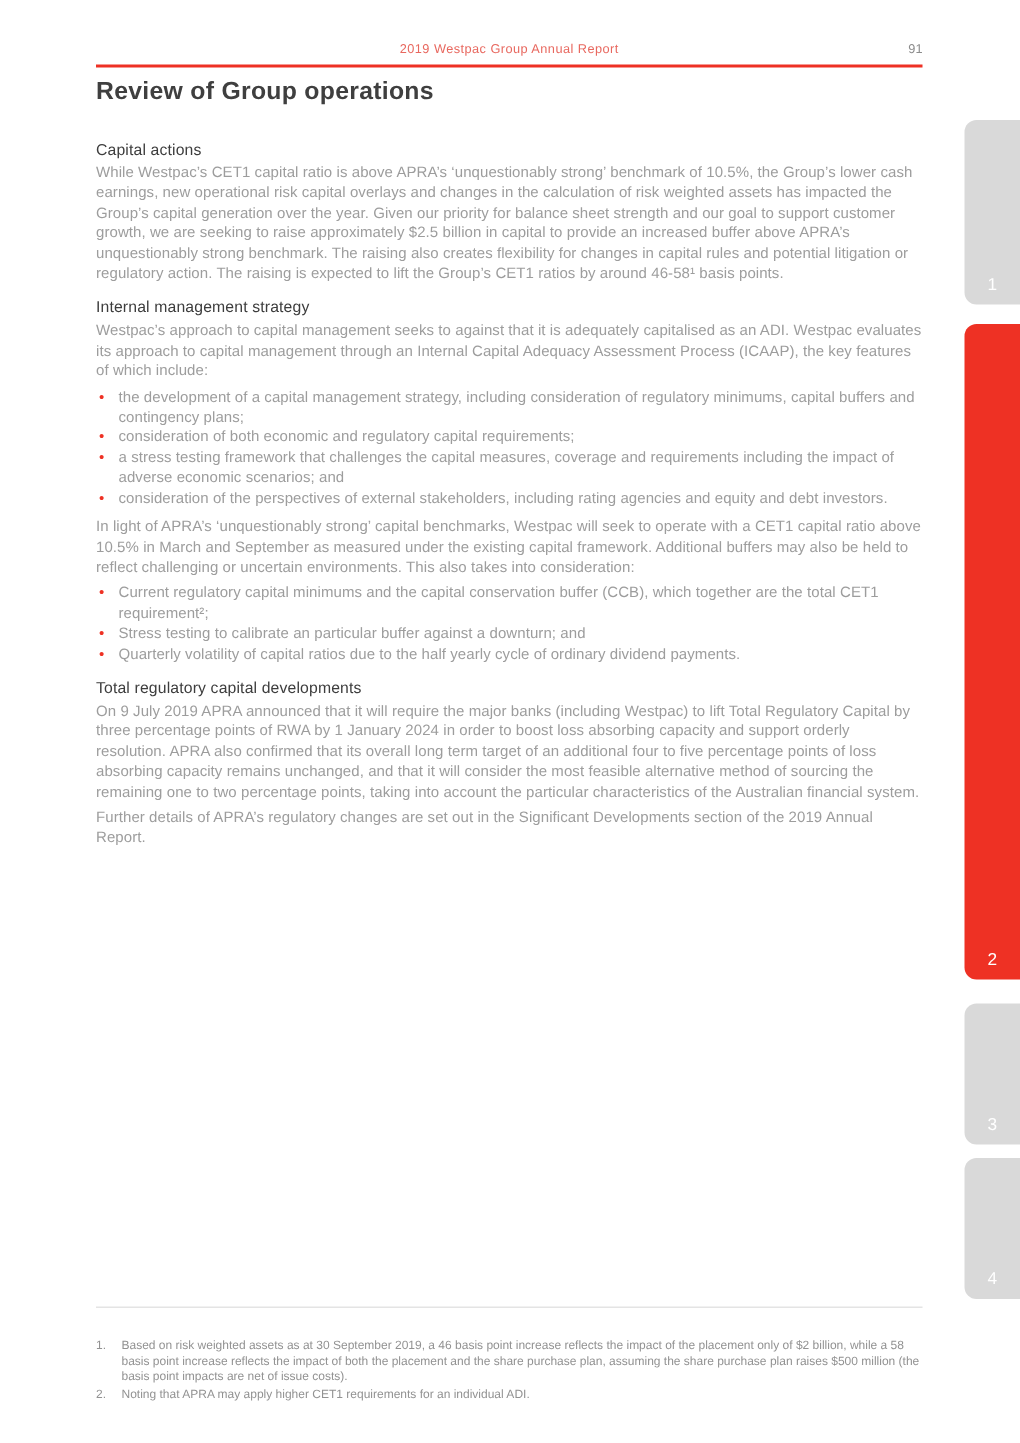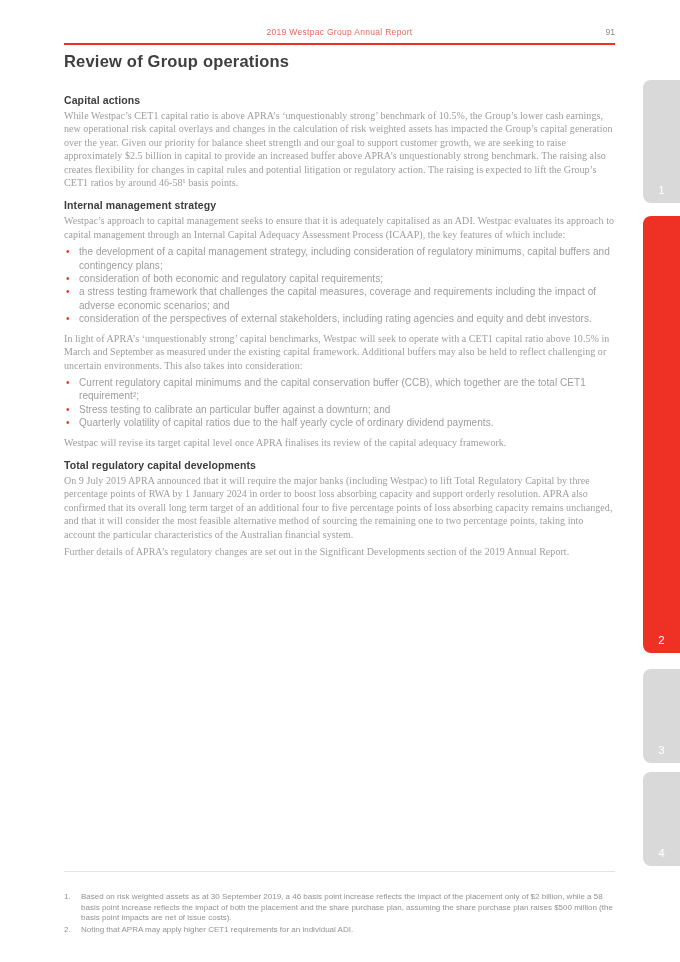--- a/index.html
+++ b/index.html
@@ -16,27 +16,27 @@
   .page-number{position:absolute;right:0;top:0;font-size:8.5px;color:#8c8c8c;text-align:center;}
   .header-rule{position:absolute;top:43px;left:64px;width:551px;height:2px;background:#ee3124;}
   
   .page-title{
     position:absolute;top:52px;left:64px;margin:0;
     font-size:16.5px;font-weight:700;letter-spacing:0.2px;color:#3f3f3f;
   }
   
   .content{position:absolute;top:94px;left:64px;width:551px;}
   .content h2{
-    margin:10px 0 3px 0;font-size:10.5px;font-weight:700;
+    margin:10px 0 3px 0;font-size:10.5px;font-weight:400;
     letter-spacing:0.1px;color:#3d3d3d;
   }
   .content h2.first{margin-top:0;}
   .content p{
     margin:0 0 4px 0;font-size:10px;line-height:13.4px;
-    letter-spacing:0.05px;color:#9d9d9d;font-family:Liberation Serif, serif;
+    letter-spacing:0.05px;color:#9d9d9d;
   }
   .content ul{margin:2px 0 6px 0;padding:0;list-style:none;}
   .content li{
     position:relative;padding-left:15px;font-size:10px;line-height:13.4px;
     letter-spacing:0.05px;color:#9d9d9d;
   }
   .bullet{position:absolute;left:2px;top:0;color:#ee3124;font-size:10px;}
   
   .footnotes{position:absolute;top:871px;left:64px;width:551px;}
   .footnote-rule{height:1px;background:#e4e4e4;margin-bottom:20px;}
@@ -70,34 +70,33 @@
   <div class="header-rule"></div>
 
   <h1 class="page-title">Review of Group operations</h1>
 
   <div class="content">
 
     <h2 class="first">Capital actions</h2>
     <p>While Westpac’s CET1 capital ratio is above APRA’s ‘unquestionably strong’ benchmark of 10.5%, the Group’s lower cash earnings, new operational risk capital overlays and changes in the calculation of risk weighted assets has impacted the Group’s capital generation over the year. Given our priority for balance sheet strength and our goal to support customer growth, we are seeking to raise approximately $2.5 billion in capital to provide an increased buffer above APRA’s unquestionably strong benchmark. The raising also creates flexibility for changes in capital rules and potential litigation or regulatory action. The raising is expected to lift the Group’s CET1 ratios by around 46-58¹ basis points.</p>
 
     <h2>Internal management strategy</h2>
-    <p>Westpac’s approach to capital management seeks to ensure that it is adequately capitalised as an ADI. Westpac evaluates its approach to capital management through an Internal Capital Adequacy Assessment Process (ICAAP), the key features of which include:</p>
+    <p>Westpac’s approach to capital management seeks to against that it is adequately capitalised as an ADI. Westpac evaluates its approach to capital management through an Internal Capital Adequacy Assessment Process (ICAAP), the key features of which include:</p>
     <ul>
       <li><span class="bullet">•</span><span>the development of a capital management strategy, including consideration of regulatory minimums, capital buffers and contingency plans;</span></li>
       <li><span class="bullet">•</span><span>consideration of both economic and regulatory capital requirements;</span></li>
       <li><span class="bullet">•</span><span>a stress testing framework that challenges the capital measures, coverage and requirements including the impact of adverse economic scenarios; and</span></li>
       <li><span class="bullet">•</span><span>consideration of the perspectives of external stakeholders, including rating agencies and equity and debt investors.</span></li>
     </ul>
     <p>In light of APRA’s ‘unquestionably strong’ capital benchmarks, Westpac will seek to operate with a CET1 capital ratio above 10.5% in March and September as measured under the existing capital framework. Additional buffers may also be held to reflect challenging or uncertain environments. This also takes into consideration:</p>
     <ul>
       <li><span class="bullet">•</span><span>Current regulatory capital minimums and the capital conservation buffer (CCB), which together are the total CET1 requirement²;</span></li>
       <li><span class="bullet">•</span><span>Stress testing to calibrate an particular buffer against a downturn; and</span></li>
       <li><span class="bullet">•</span><span>Quarterly volatility of capital ratios due to the half yearly cycle of ordinary dividend payments.</span></li>
     </ul>
-    <p>Westpac will revise its target capital level once APRA finalises its review of the capital adequacy framework.</p>
 
     <h2>Total regulatory capital developments</h2>
     <p>On 9 July 2019 APRA announced that it will require the major banks (including Westpac) to lift Total Regulatory Capital by three percentage points of RWA by 1 January 2024 in order to boost loss absorbing capacity and support orderly resolution. APRA also confirmed that its overall long term target of an additional four to five percentage points of loss absorbing capacity remains unchanged, and that it will consider the most feasible alternative method of sourcing the remaining one to two percentage points, taking into account the particular characteristics of the Australian financial system.</p>
     <p>Further details of APRA’s regulatory changes are set out in the Significant Developments section of the 2019 Annual Report.</p>
 
   </div>
 
   <div class="footnotes">
     <div class="footnote-rule"></div>
     <div class="footnote">

